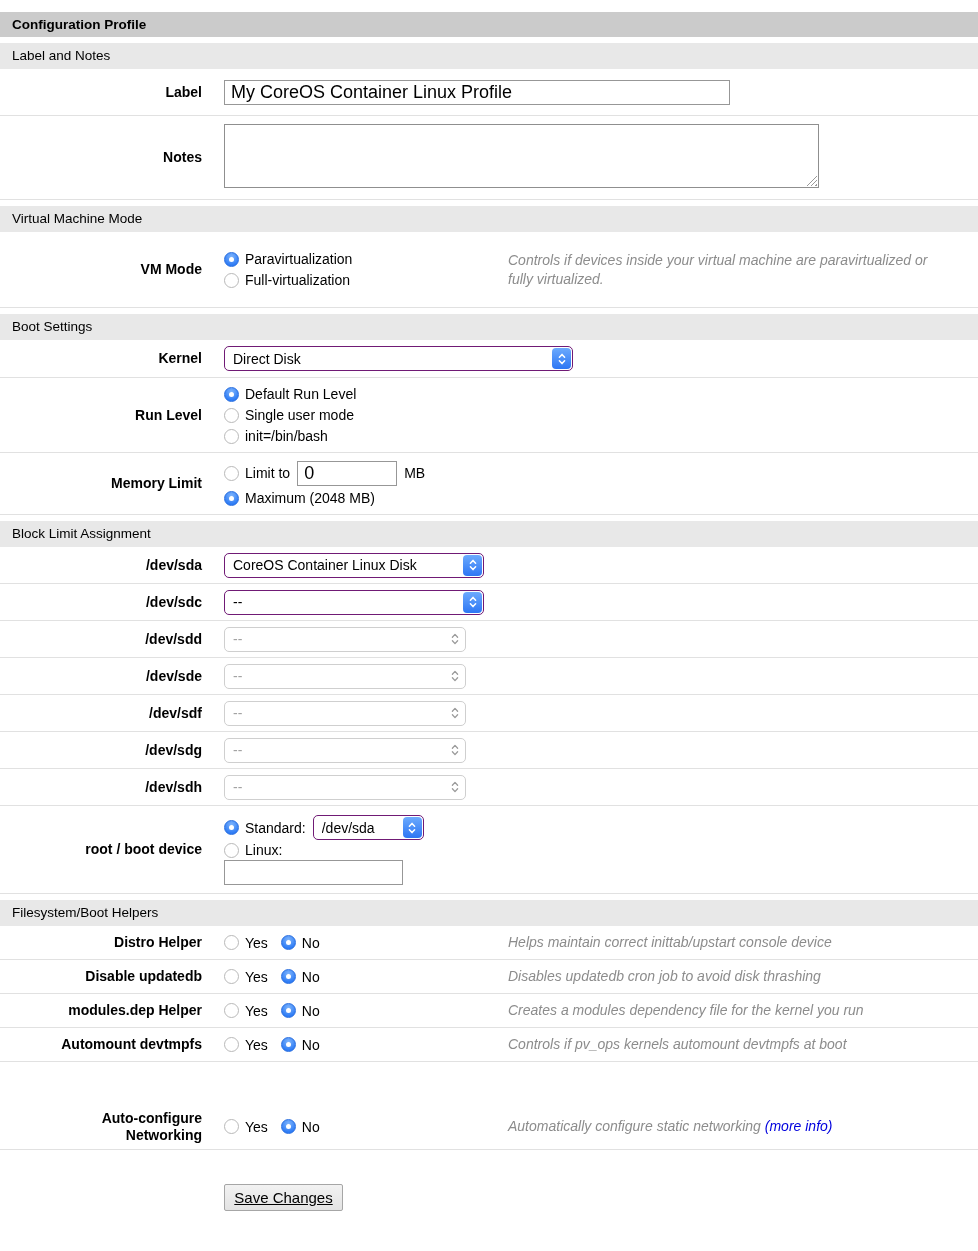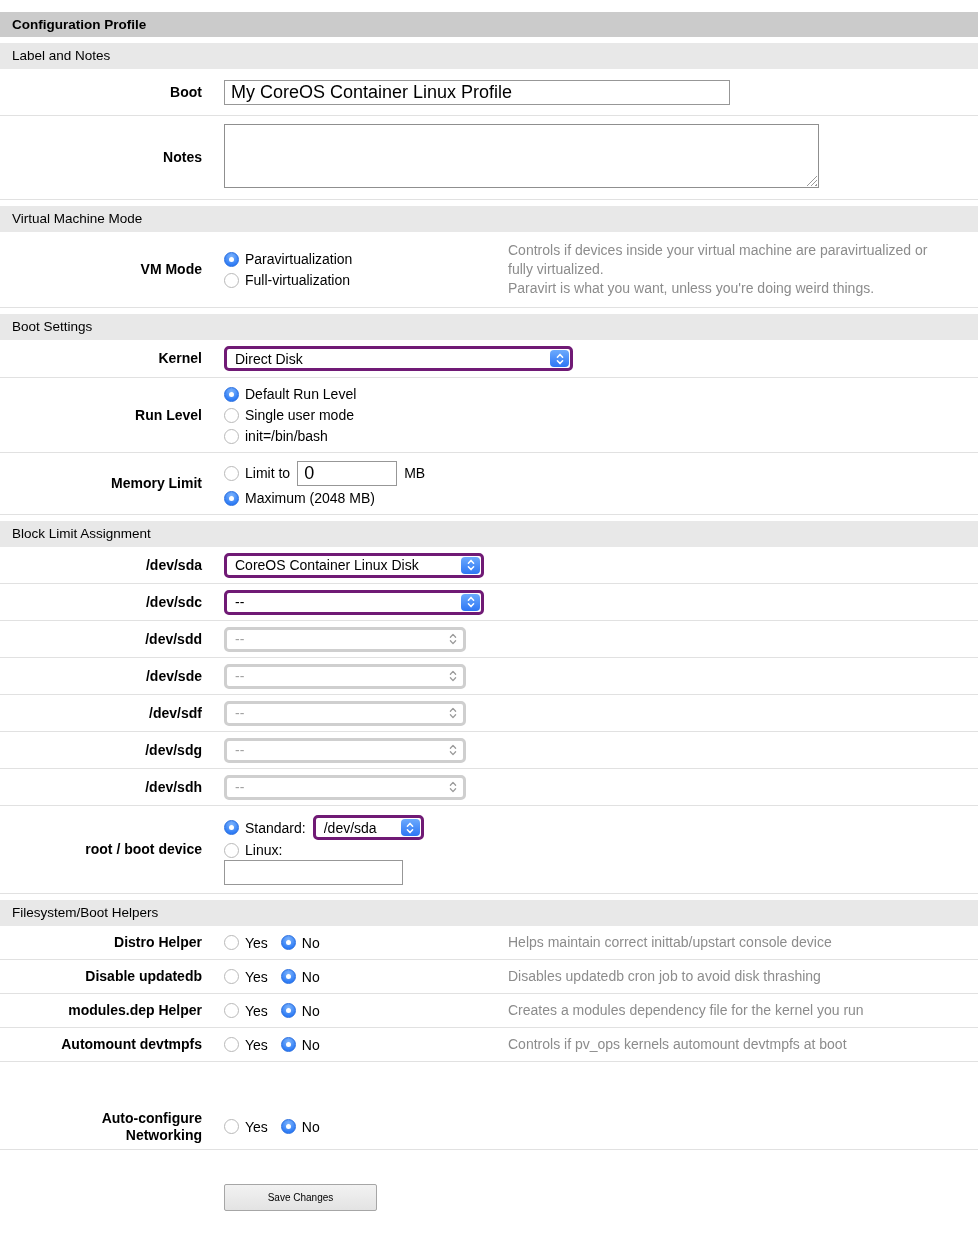--- a/index.html
+++ b/index.html
@@ -20,21 +20,21 @@
     padding-left:12px; font-size:13.5px; margin-top:6px;
   }
 
   .row { display:flex; align-items:center; border-bottom:1px solid #e1e1e1; }
   .lbl {
     width:213px; flex-shrink:0; padding:0 11px 0 34px;
     text-align:right; font-weight:bold; line-height:17px;
   }
   .ctrl { padding-left:11px; }
   .ctrl.fixed { width:295px; flex-shrink:0; }
-  .help { width:446px; color:#8c8c8c; line-height:19px; }
+  .help { width:446px; color:#8c8c8c; line-height:19px;font-style:italic; }
   .help a { color:#0000dd; text-decoration:none; }
 
   .opt { display:flex; align-items:center; height:19px; }
   .opt .optlab { margin-left:6px; }
 
   .radio {
     width:15px; height:15px; border-radius:50%;
     border:1px solid #b9b9b9; background:#fff;
     display:inline-block; flex-shrink:0; position:relative;
   }
@@ -56,21 +56,21 @@
     width:595px; height:64px; border:1px solid #8f8f8f; background:#fff;
     font-family:inherit; font-size:14px; padding:4px 6px; resize:none; display:block;
   }
   .grip {
     position:absolute; right:2px; bottom:2px; width:11px; height:11px;
     background:repeating-linear-gradient(135deg, transparent 0 2px, #9a9a9a 2px 3px);
     clip-path:polygon(100% 0, 0 100%, 100% 100%);
   }
 
   .select {
-    height:25px; border:3px solid #701a75; border-radius:5px; background:#fff;
+    height:25px; border:1px solid #701a75; border-radius:5px; background:#fff;
     display:inline-flex; align-items:center; position:relative; padding:0 28px 0 8px;
     cursor:default;
   }
   .select .sel-text { white-space:nowrap; overflow:hidden; }
   .stepper {
     position:absolute; top:1px; bottom:1px; right:1px; width:19px;
     border-radius:4px; background:linear-gradient(#6caafd, #2d76f4);
     display:flex; align-items:center; justify-content:center;
   }
   .select.disabled { border-color:#cfcfcf; color:#a3a3a3; }
@@ -88,36 +88,36 @@
   .r-dev    { height:37px; }
   .r-root   { height:88px; }
   .r-helper { height:34px; }
   .r-auto   { height:46px;margin-top:42px; }
   .r-save   { border-bottom:none; padding:34px 0 10px 0; }
 
   .yesno { display:flex; align-items:center; }
   .yesno .opt + .opt { margin-left:13px; }
 
   .save-btn {
-    margin-left:224px; width:153px; height:27px;
+    margin-left:224px; width:119px; height:27px;
     background:linear-gradient(#f2f2f2,#e3e3e3); border:1px solid #a6a6a6;
-    border-radius:2px; font-family:inherit; font-size:10px; color:#000; cursor:pointer;
+    border-radius:2px; font-family:inherit; font-size:15px; color:#000; cursor:pointer;text-decoration:underline;
   }
 </style>
 </head>
 <body>
 
 <div class="page">
 
   <div class="main-header">Configuration Profile</div>
 
   <div class="sub-header">Label and Notes</div>
 
   <div class="row r-label">
-    <div class="lbl">Boot</div>
+    <div class="lbl">Label</div>
     <div class="ctrl">
       <input type="text" style="width: 506px;" value="My CoreOS Container Linux Profile">
     </div>
   </div>
 
   <div class="row r-notes">
     <div class="lbl">Notes</div>
     <div class="ctrl">
       <span class="notes-wrap">
         <textarea style=""></textarea>
@@ -135,21 +135,20 @@
         <span class="radio on"></span>
         <span class="optlab">Paravirtualization</span>
       </span>
       <span class="opt">
         <span class="radio"></span>
         <span class="optlab">Full-virtualization</span>
       </span>
     </div>
     <div class="help">
       <div>Controls if devices inside your virtual machine are paravirtualized or fully virtualized.</div>
-      <div>Paravirt is what you want, unless you're doing weird things.</div>
     </div>
   </div>
 
   <div class="sub-header">Boot Settings</div>
 
   <div class="row r-kernel">
     <div class="lbl">Kernel</div>
     <div class="ctrl">
       <span class="select" style="width:349px">
         <span class="sel-text">Direct Disk</span>
@@ -408,19 +407,23 @@
     <div class="ctrl fixed yesno">
       <span class="opt">
         <span class="radio"></span>
         <span class="optlab">Yes</span>
       </span>
       <span class="opt">
         <span class="radio on"></span>
         <span class="optlab">No</span>
       </span>
     </div>
+    <div class="help">
+      <span>Automatically configure static networking</span>
+      <a href="#">(more info)</a>
+    </div>
   </div>
 
   <div class="row r-save">
     <button class="save-btn">Save Changes</button>
   </div>
 
 </div>
 
 </body></html>

